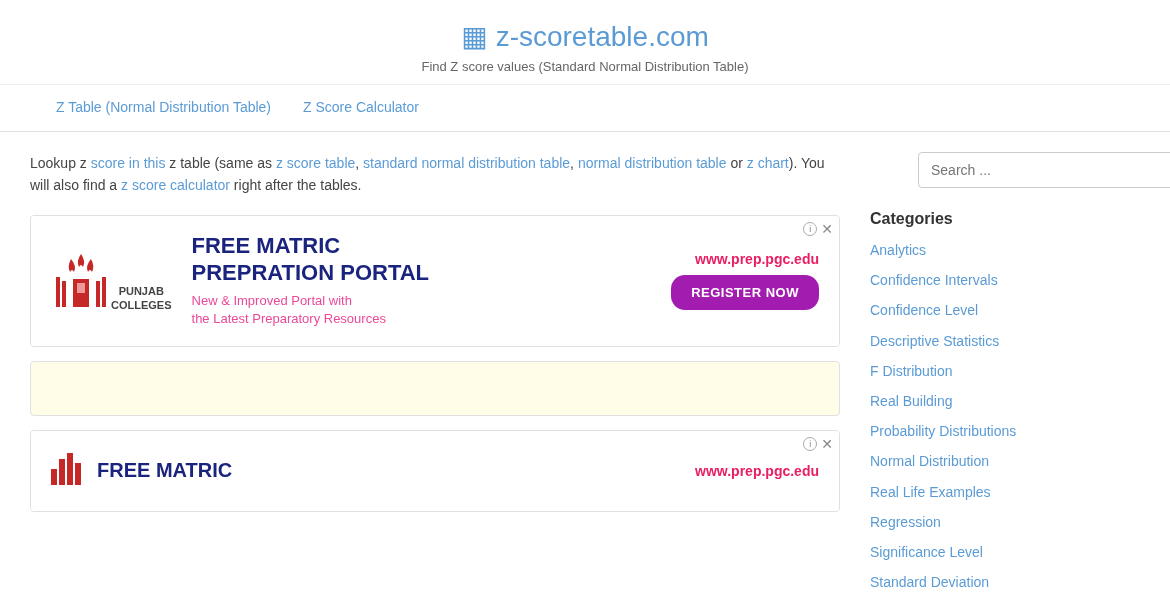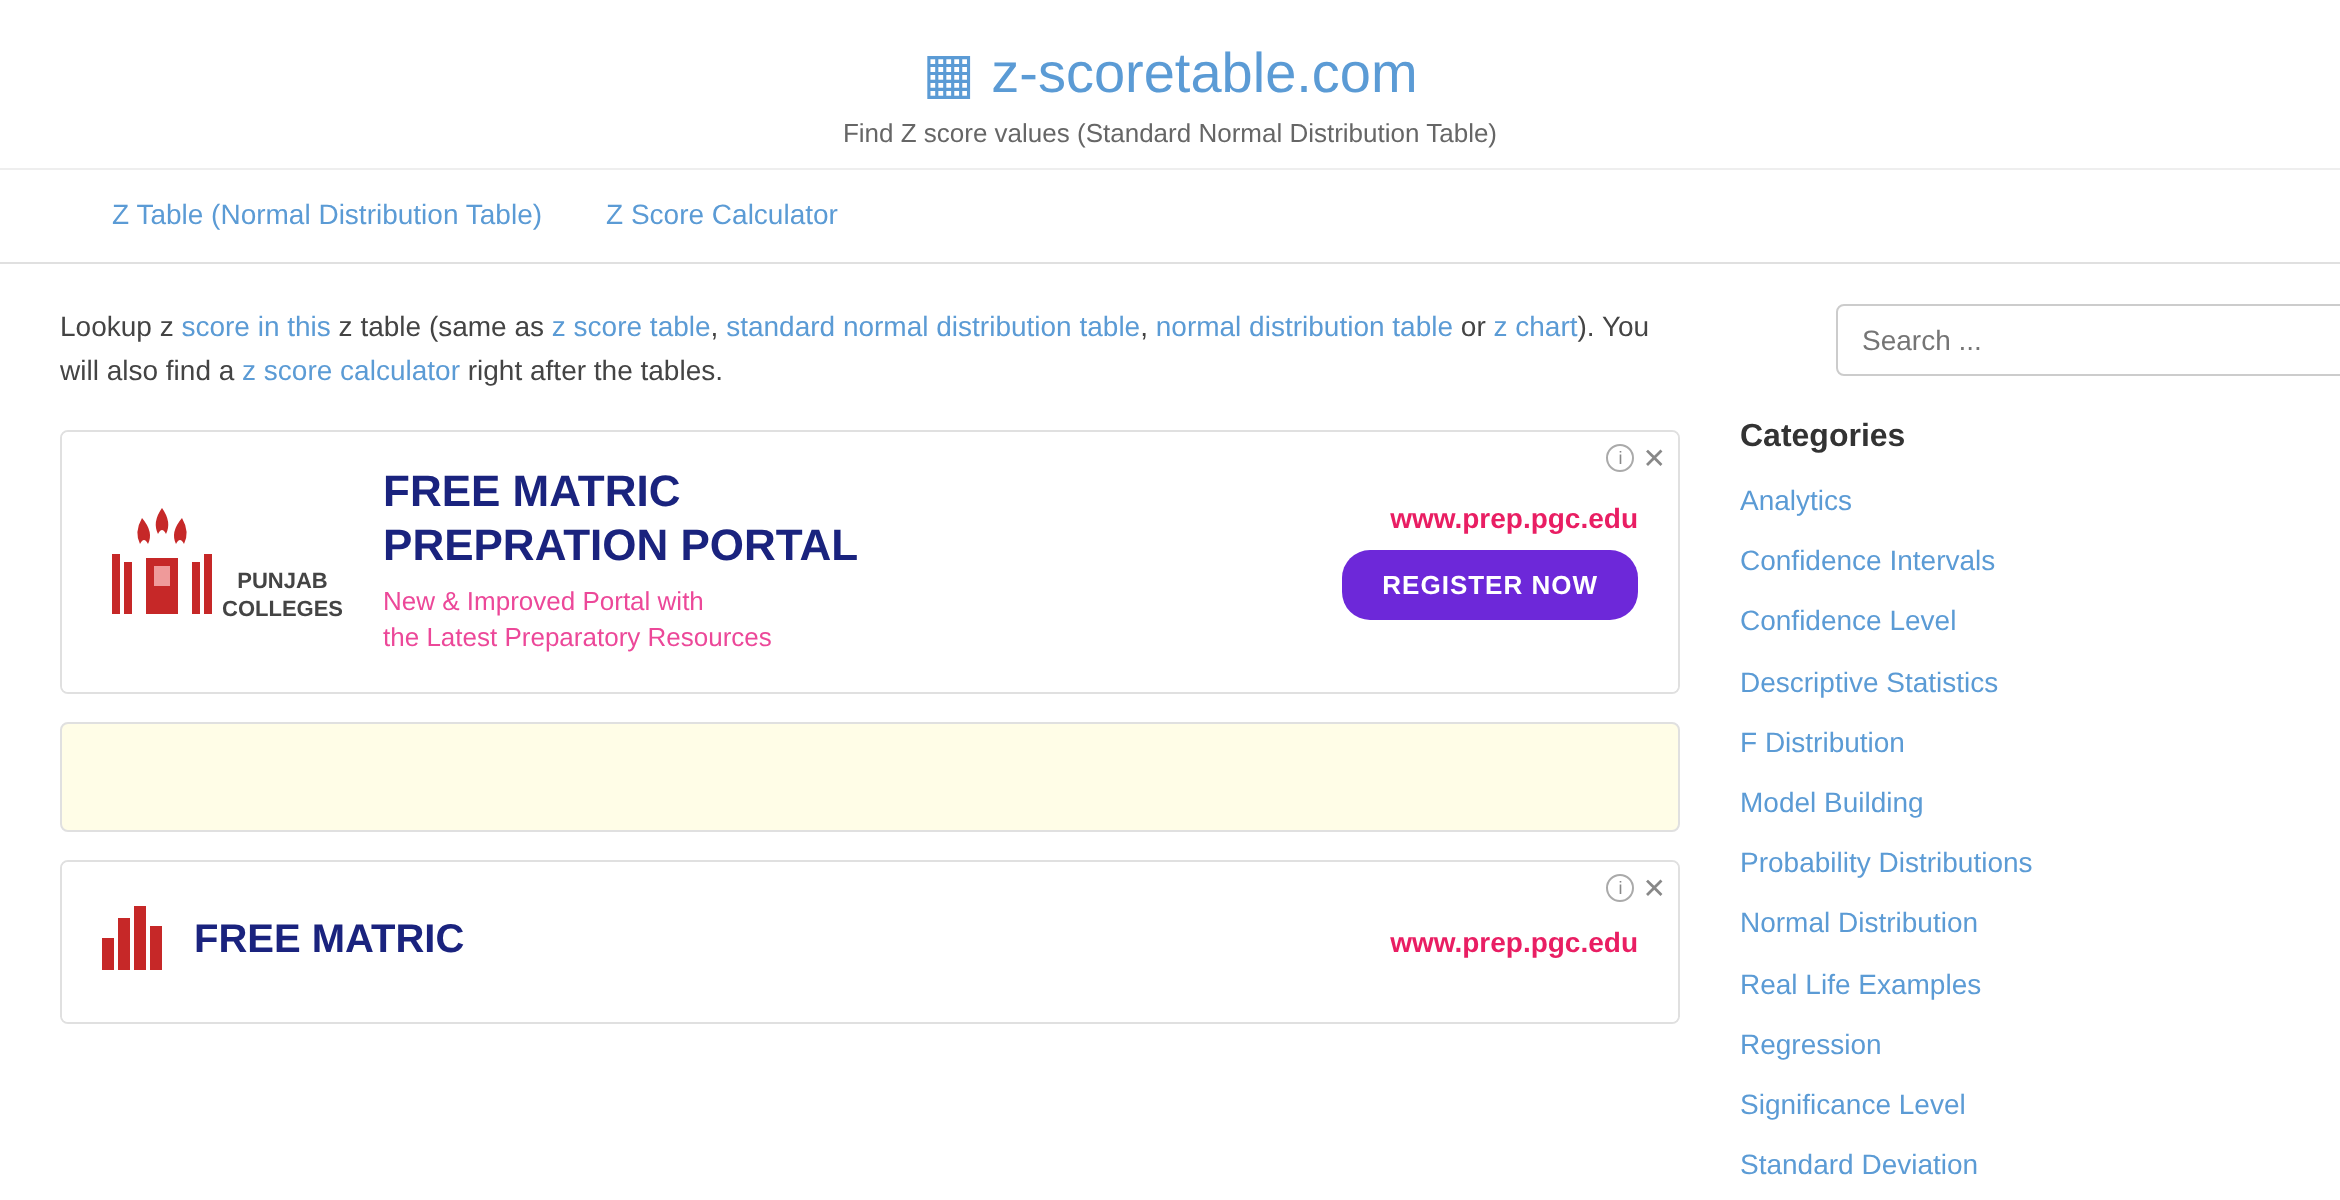--- a/index.html
+++ b/index.html
@@ -157,21 +157,21 @@
       align-items: flex-end;
       min-width: 180px;
     }
     .pc-url {
       font-size: 14px;
       color: #e91e63;
       font-weight: bold;
       margin-bottom: 8px;
     }
     .pc-btn {
-      background: #6d28d9;
+      background: #a21caf;
       color: #fff;
       padding: 10px 20px;
       font-size: 13px;
       font-weight: bold;
       border: none;
       border-radius: 14px;
       cursor: pointer;
       letter-spacing: 0.5px;
     }
 
@@ -338,21 +338,21 @@
     <input type="text" class="search-box" placeholder="Search ..." style="">
 
     <div class="sidebar-section-title">Categories</div>
     <ul class="category-list">
 
     <li><a href="#">Analytics</a></li>
         <li><a href="#">Confidence Intervals</a></li>
         <li><a href="#">Confidence Level</a></li>
         <li><a href="#">Descriptive Statistics</a></li>
         <li><a href="#">F Distribution</a></li>
-        <li><a href="#">Model Building</a></li>
+        <li><a href="#">Real Building</a></li>
         <li><a href="#">Probability Distributions</a></li>
         <li><a href="#">Normal Distribution</a></li>
         <li><a href="#">Real Life Examples</a></li>
         <li><a href="#">Regression</a></li>
         <li><a href="#">Significance Level</a></li>
         <li><a href="#">Standard Deviation</a></li>
       </ul>
   </aside>
 
 </div>

